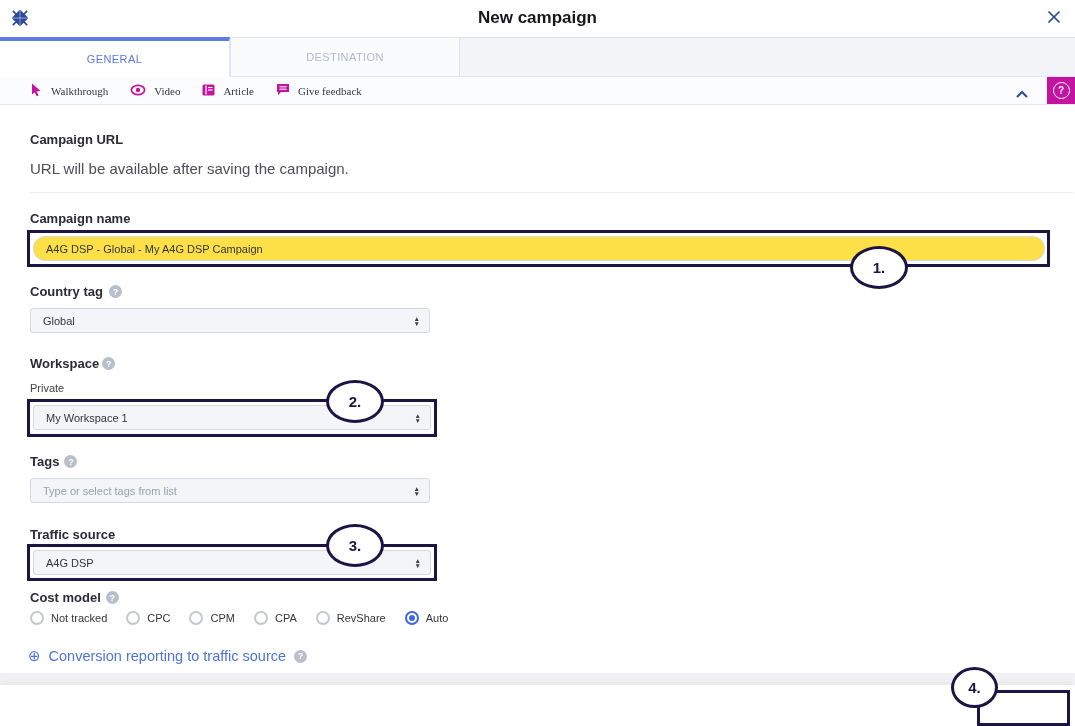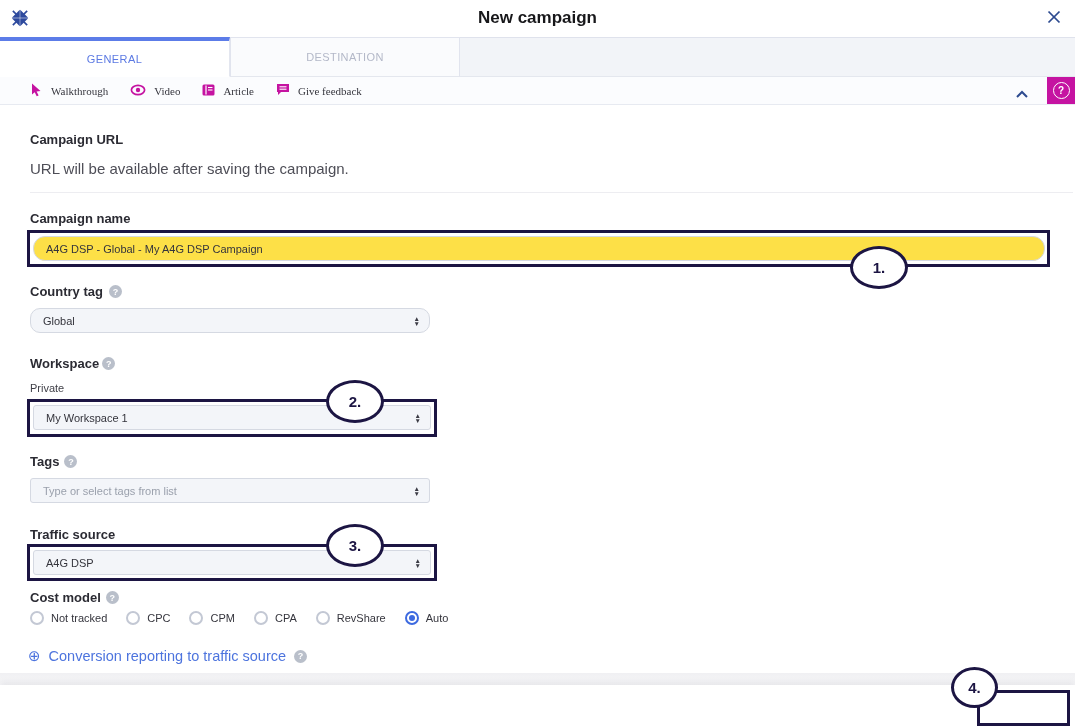--- a/index.html
+++ b/index.html
@@ -177,21 +177,21 @@
 
   <div class="h-label" style="left:30px;top:211px;">
     <span>Campaign name</span>
   </div>
   <input class="text-input" style="left: 33px; top: 236px; width: 1012px; height: 25px;" value="A4G DSP - Global - My A4G DSP Campaign">
 
   <div class="h-label" style="left:30px;top:284px;gap:6px;">
     <span>Country tag</span>
     <span class="qicon">?</span>
   </div>
-  <div class="select" style="left:30px;top:308px;width:400px;height:25px;border-radius:10px;">
+  <div class="select" style="left:30px;top:308px;width:400px;height:25px;">
     <span>Global</span>
     <span class="arrows">
         <span>▲</span>
         <span>▼</span>
       </span>
   </div>
 
   <div class="h-label" style="left:30px;top:356px;gap:3px;">
     <span>Workspace</span>
     <span class="qicon">?</span>

